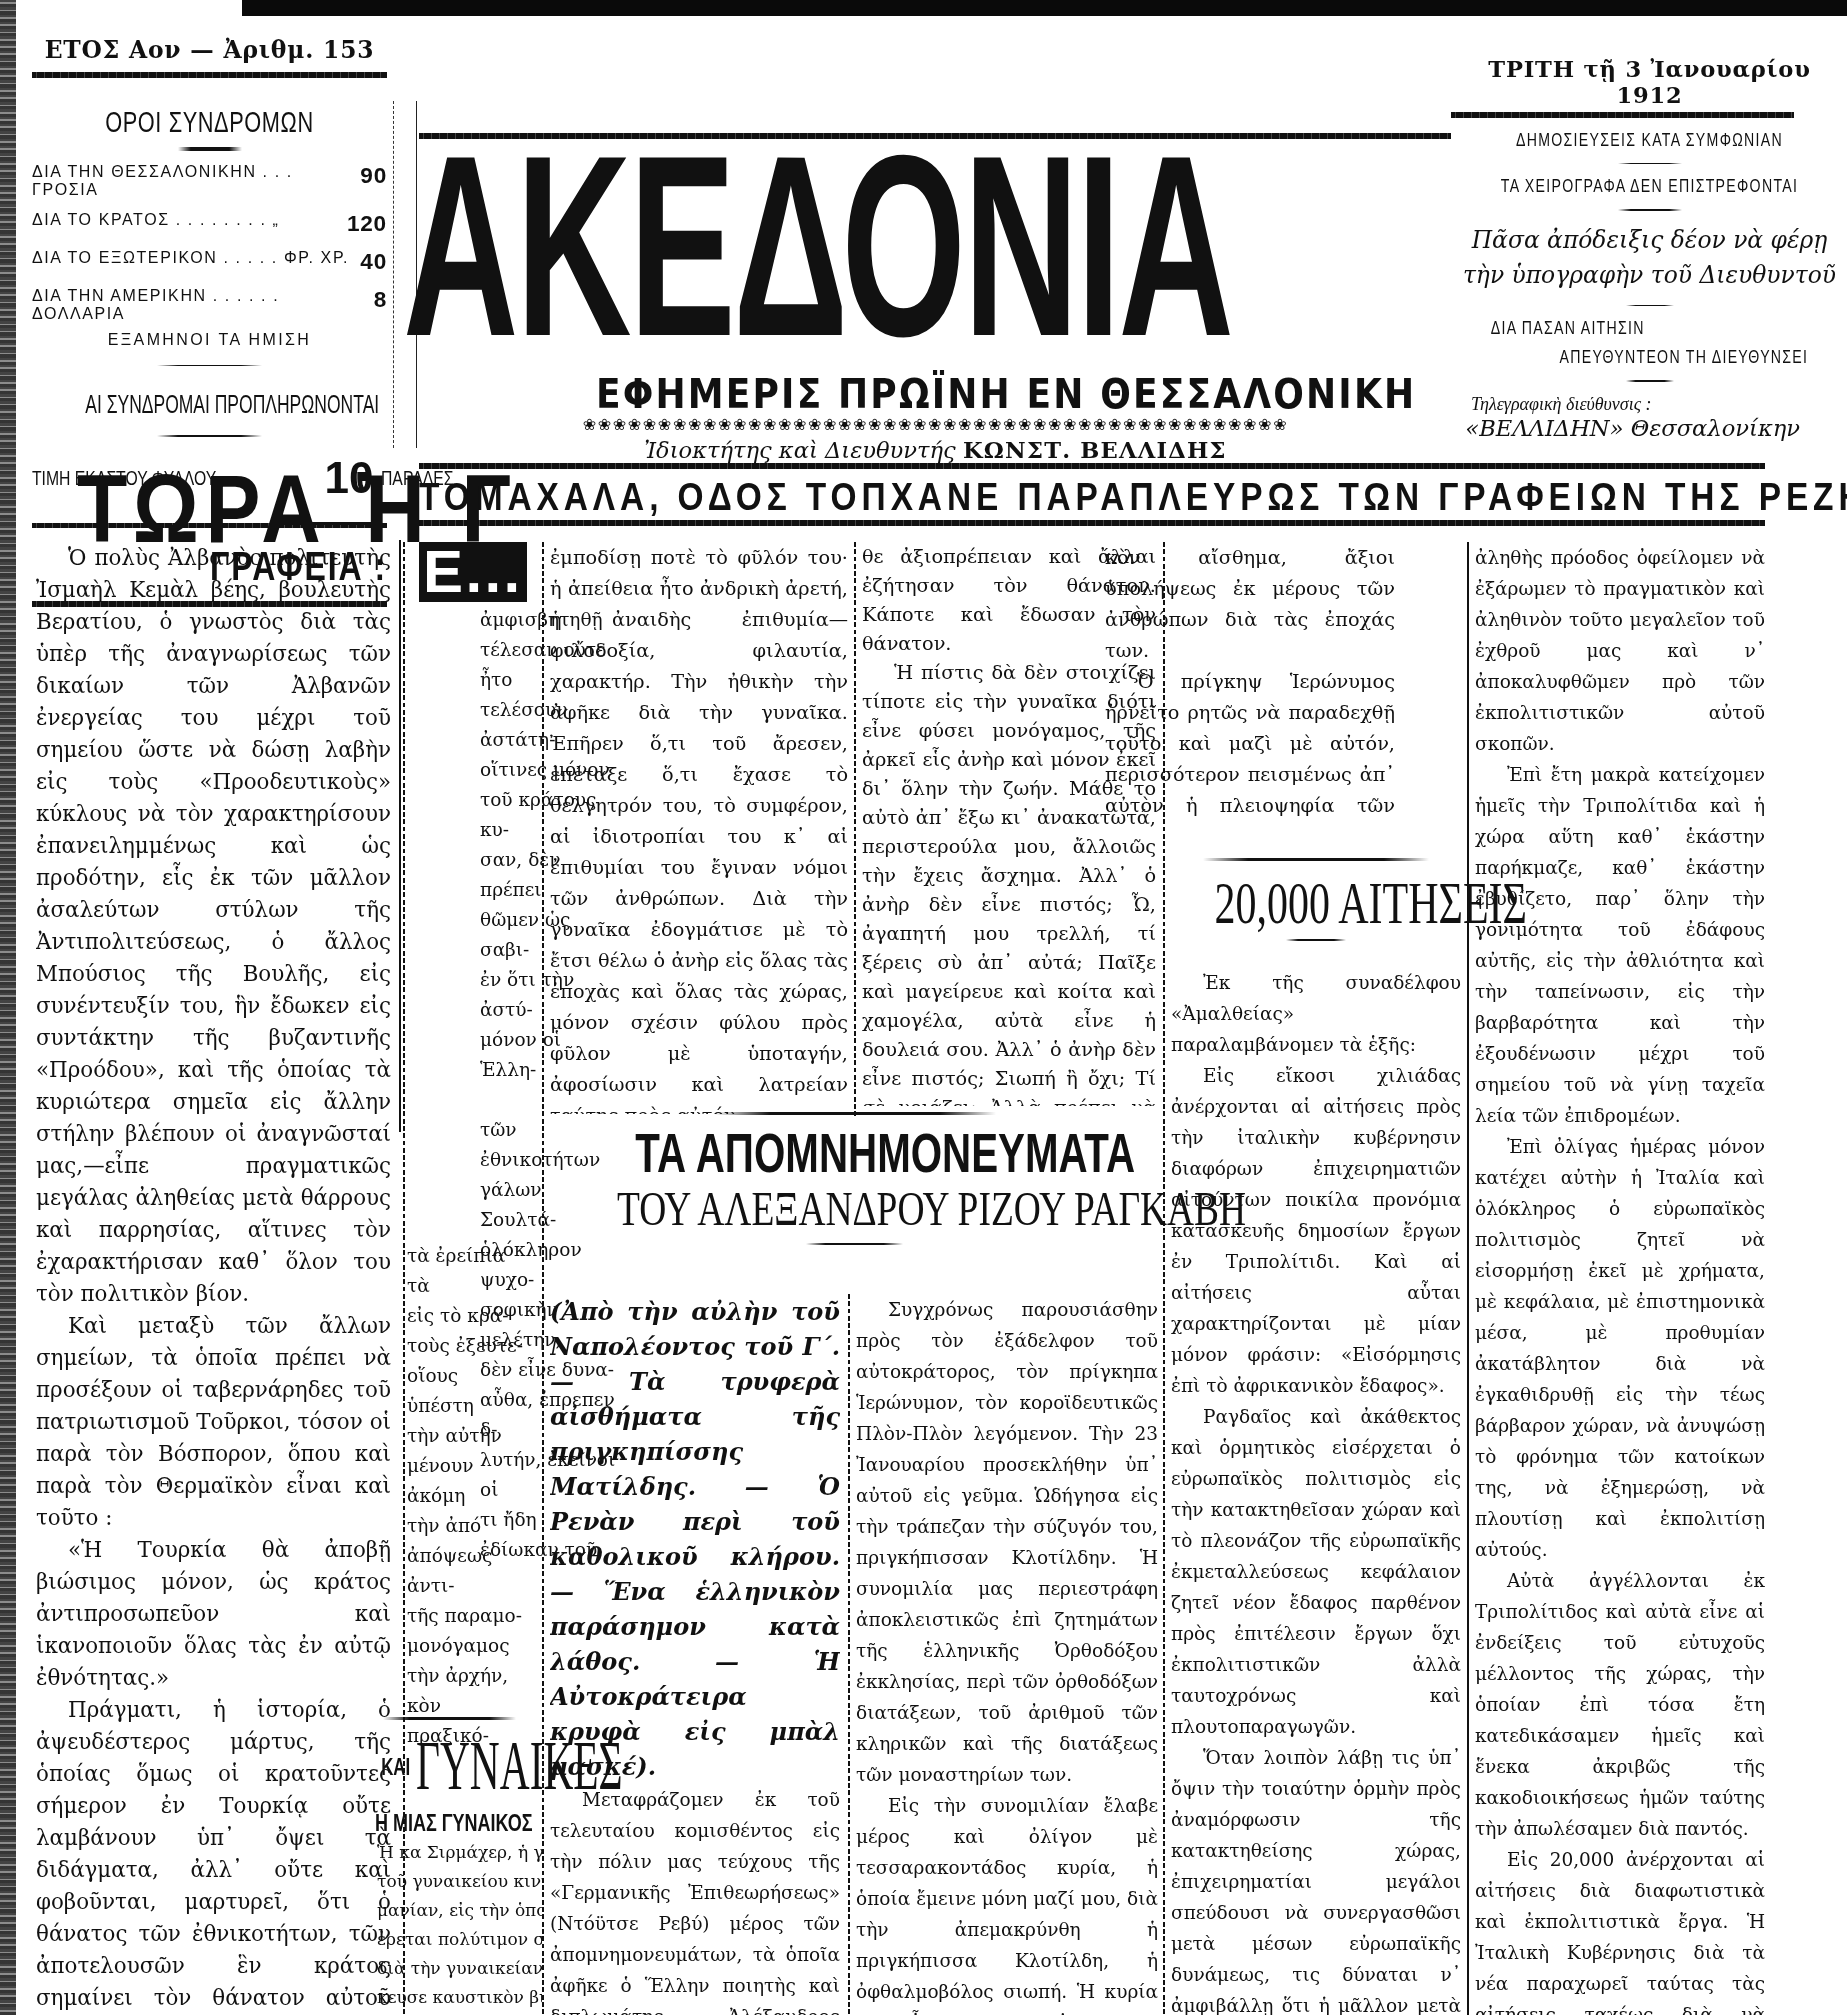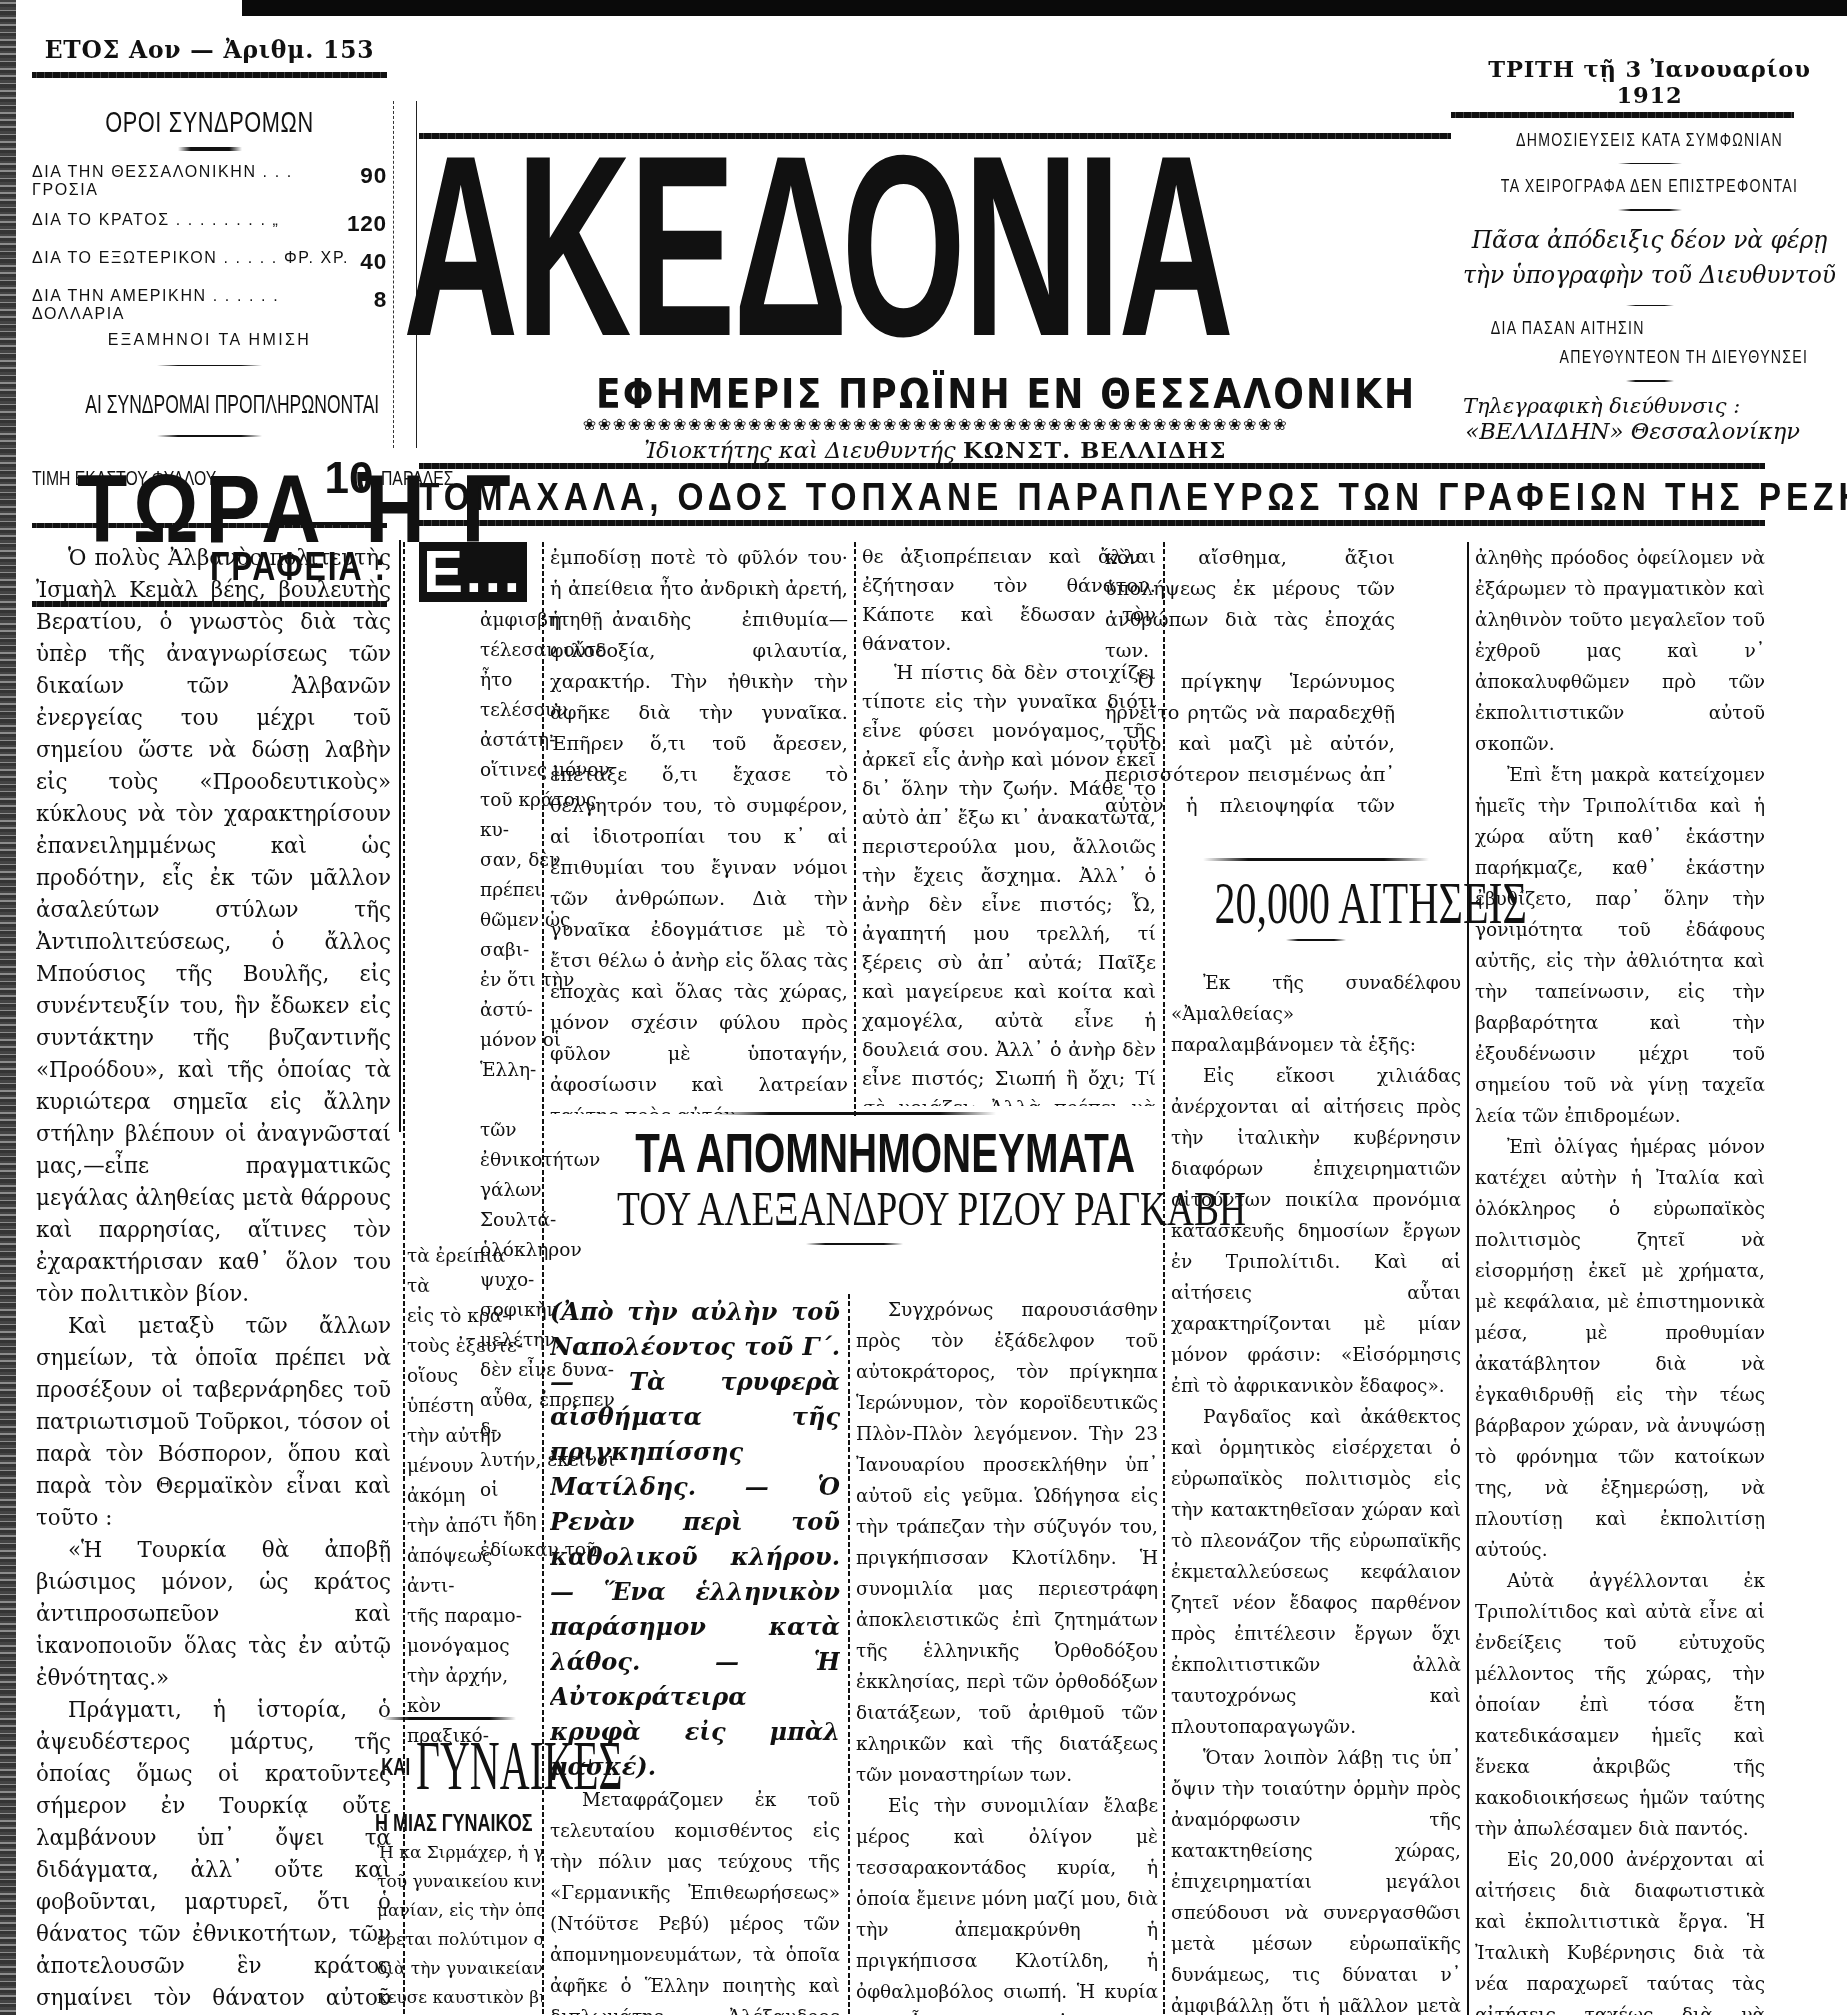--- a/index.html
+++ b/index.html
@@ -29,21 +29,21 @@
   .mast-title{font-family:"Liberation Sans",sans-serif;font-weight:bold;font-size:258px;line-height:218px;letter-spacing:-4px;transform:scaleX(.62);transform-origin:left top;white-space:nowrap;color:#111;}
   .mast-sub{left:596px;top:371px;width:846px;font-family:"DejaVu Sans",sans-serif;font-weight:bold;font-size:40px;letter-spacing:2.4px;white-space:nowrap;transform:scaleX(.9);transform-origin:left;}
   .owner{left:472px;top:427px;width:927px;text-align:center;font-size:22.6px;font-style:italic;}
   .owner b{font-style:normal;letter-spacing:1.2px;}
 
   
   .rbox{left:1451px;top:32px;width:397px;}
   .date{font-size:22.6px;font-weight:bold;text-align:center;letter-spacing:0.8px;}
   .rsmall{font-family:"Liberation Sans",sans-serif;font-size:17.7px;text-align:center;letter-spacing:1.6px;transform:scaleX(.8);white-space:nowrap;}
   .ritalic{font-size:23.4px;font-style:italic;text-align:center;line-height:35px;}
-  .tele1{font-size:21px;font-style:italic;margin-left:12px;}
+  .tele1{font-size:18px;font-style:italic;margin-left:20px;font-family:Liberation Serif, serif;}
   .tele2{font-size:22.6px;font-style:italic;text-align:right;margin-right:48px;}
 
   
   .hl-big{font-family:"Liberation Sans",sans-serif;font-weight:bold;font-size:97px;letter-spacing:8px;transform:scaleX(.85);transform-origin:left;white-space:nowrap;}
   .hl-addr{font-family:"Liberation Sans",sans-serif;font-weight:bold;font-size:38px;letter-spacing:5.6px;white-space:nowrap;transform:scaleX(.88);transform-origin:left;}
 
   
   .col{position:absolute;font-size:21.4px;line-height:32px;text-align:justify;hyphens:auto;overflow:hidden;}
   .col p{margin:0;text-indent:32px;}
   .col.small{font-size:18.5px;line-height:30px;}

